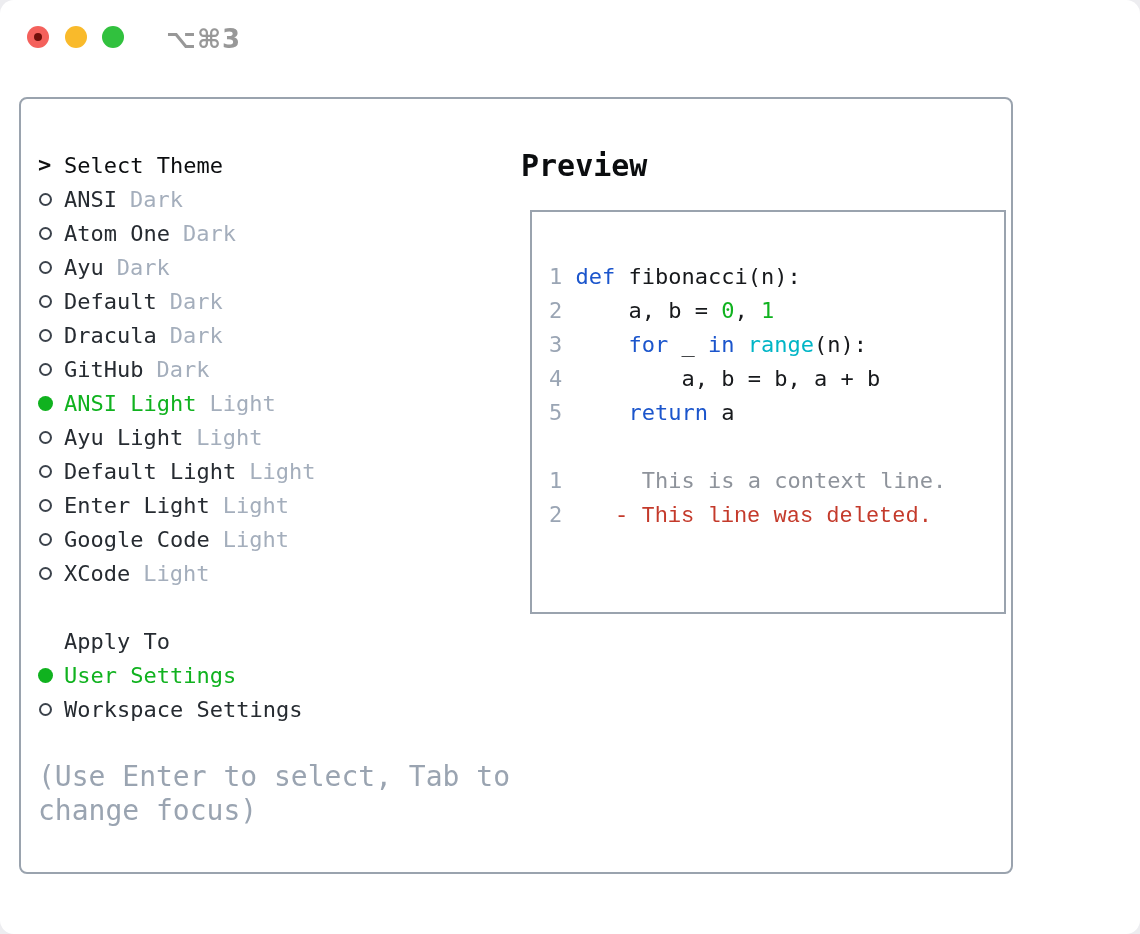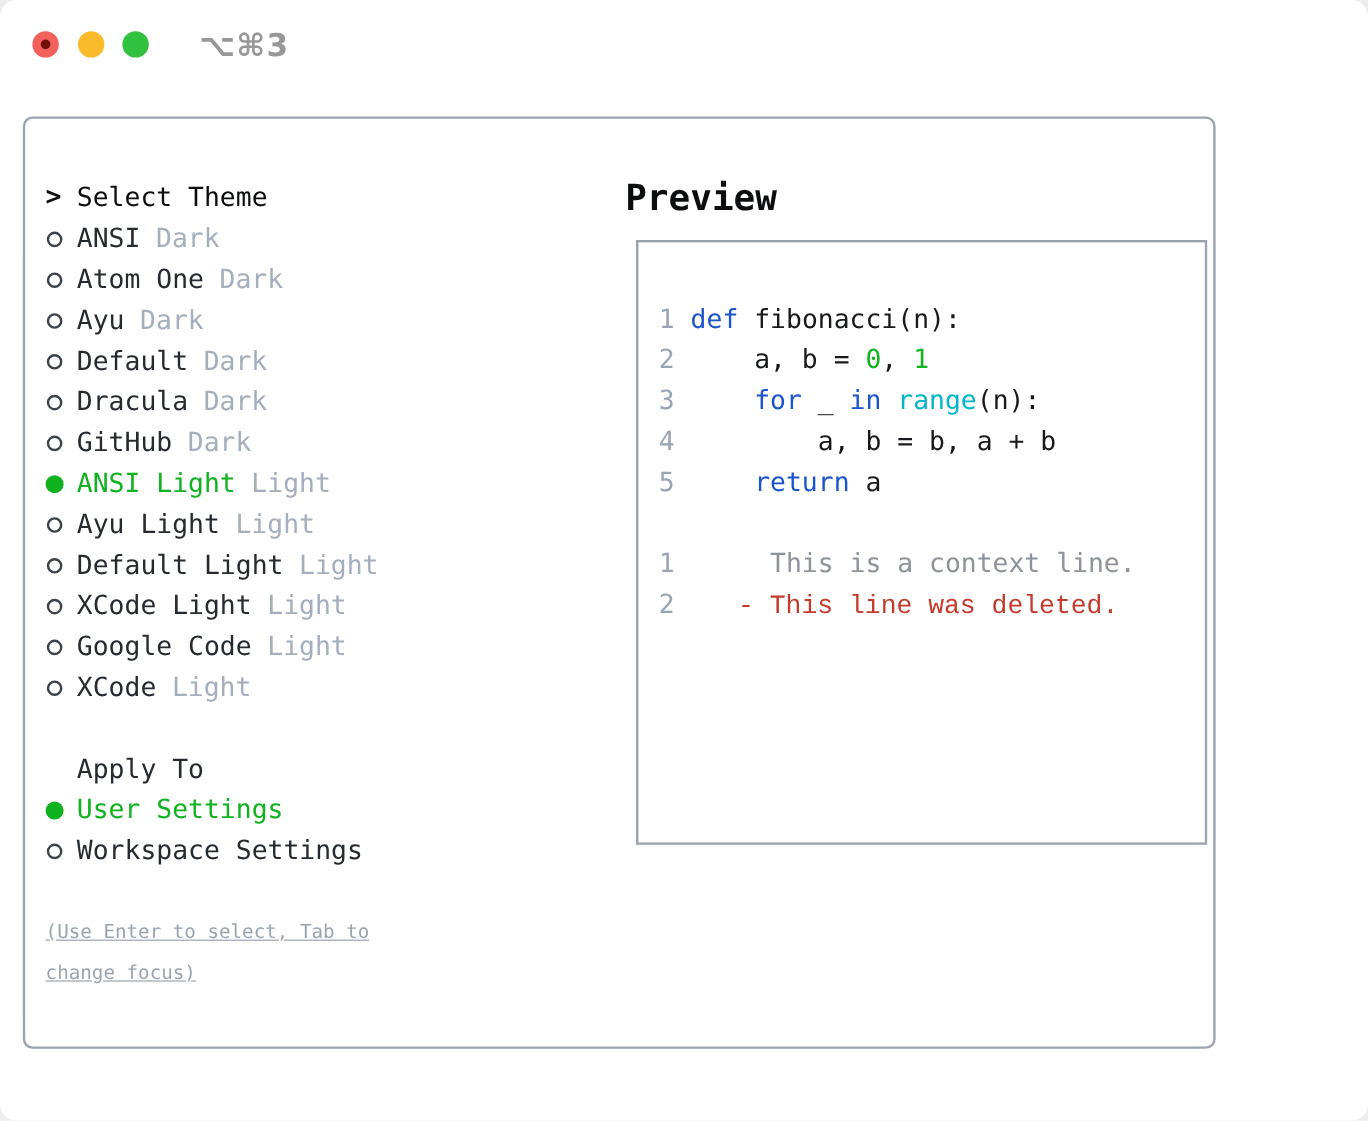--- a/index.html
+++ b/index.html
@@ -55,28 +55,28 @@
     margin-left:1px;
   }
   .dot{
     width:15px;height:15px;border-radius:50%;background:var(--green);
   }
   .tname{color:var(--label);}
   .row.selected .tname{color:var(--green);}
   .tbadge{color:var(--badge);margin-left:13px;}
   .row.header-row .tname{font-weight:normal;color:#0b0d0f;}
   .row.section-label{padding-left:26px;color:#1c2126;}
-  .hint{font-size:16px;line-height:34px;color:var(--muted);white-space:pre;text-decoration:underline;}
+  .hint{font-size:28px;line-height:34px;color:var(--muted);white-space:pre;}
   
   .preview-label{
     height:34px;font-size:30px;font-weight:bold;color:#0b0d0f;
     padding-left:19px;display:flex;align-items:center;
   }
   .code-box{
-    margin-top:18px;margin-left:28px;width:476px;height:504px;
+    margin-top:28px;margin-left:28px;width:476px;height:404px;
     border:2px solid var(--border);background:#fff;
     padding:48px 0 0 17px;overflow:hidden;
   }
   .cl{
     font-size:22px;line-height:34px;height:34px;white-space:pre;
     color:var(--code-text);
   }
   .lnum{color:var(--lnum);}
   .tk-keyword{color:var(--keyword);}
   .tk-builtin{color:var(--builtin);text-align:right;}
@@ -108,21 +108,21 @@
       <div id="theme-list">
           <div class="row"><span class="marker"><span class="ring"></span></span><span class="tname">ANSI</span><span class="tbadge">Dark</span></div>
           <div class="row"><span class="marker"><span class="ring"></span></span><span class="tname">Atom One</span><span class="tbadge">Dark</span></div>
           <div class="row"><span class="marker"><span class="ring"></span></span><span class="tname">Ayu</span><span class="tbadge">Dark</span></div>
           <div class="row"><span class="marker"><span class="ring"></span></span><span class="tname">Default</span><span class="tbadge">Dark</span></div>
           <div class="row"><span class="marker"><span class="ring"></span></span><span class="tname">Dracula</span><span class="tbadge">Dark</span></div>
           <div class="row"><span class="marker"><span class="ring"></span></span><span class="tname">GitHub</span><span class="tbadge">Dark</span></div>
           <div class="row selected"><span class="marker"><span class="dot"></span></span><span class="tname">ANSI Light</span><span class="tbadge">Light</span></div>
           <div class="row"><span class="marker"><span class="ring"></span></span><span class="tname">Ayu Light</span><span class="tbadge">Light</span></div>
           <div class="row"><span class="marker"><span class="ring"></span></span><span class="tname">Default Light</span><span class="tbadge">Light</span></div>
-          <div class="row"><span class="marker"><span class="ring"></span></span><span class="tname">XCode Light</span><span class="tbadge">Light</span></div>
+          <div class="row"><span class="marker"><span class="ring"></span></span><span class="tname">Enter Light</span><span class="tbadge">Light</span></div>
           <div class="row"><span class="marker"><span class="ring"></span></span><span class="tname">Google Code</span><span class="tbadge">Light</span></div>
           <div class="row"><span class="marker"><span class="ring"></span></span><span class="tname">XCode</span><span class="tbadge">Light</span></div>
         </div>
 
       <div class="row spacer"></div>
 
       <div class="row section-label">
         <span class="tname">Apply To</span>
       </div>
 

